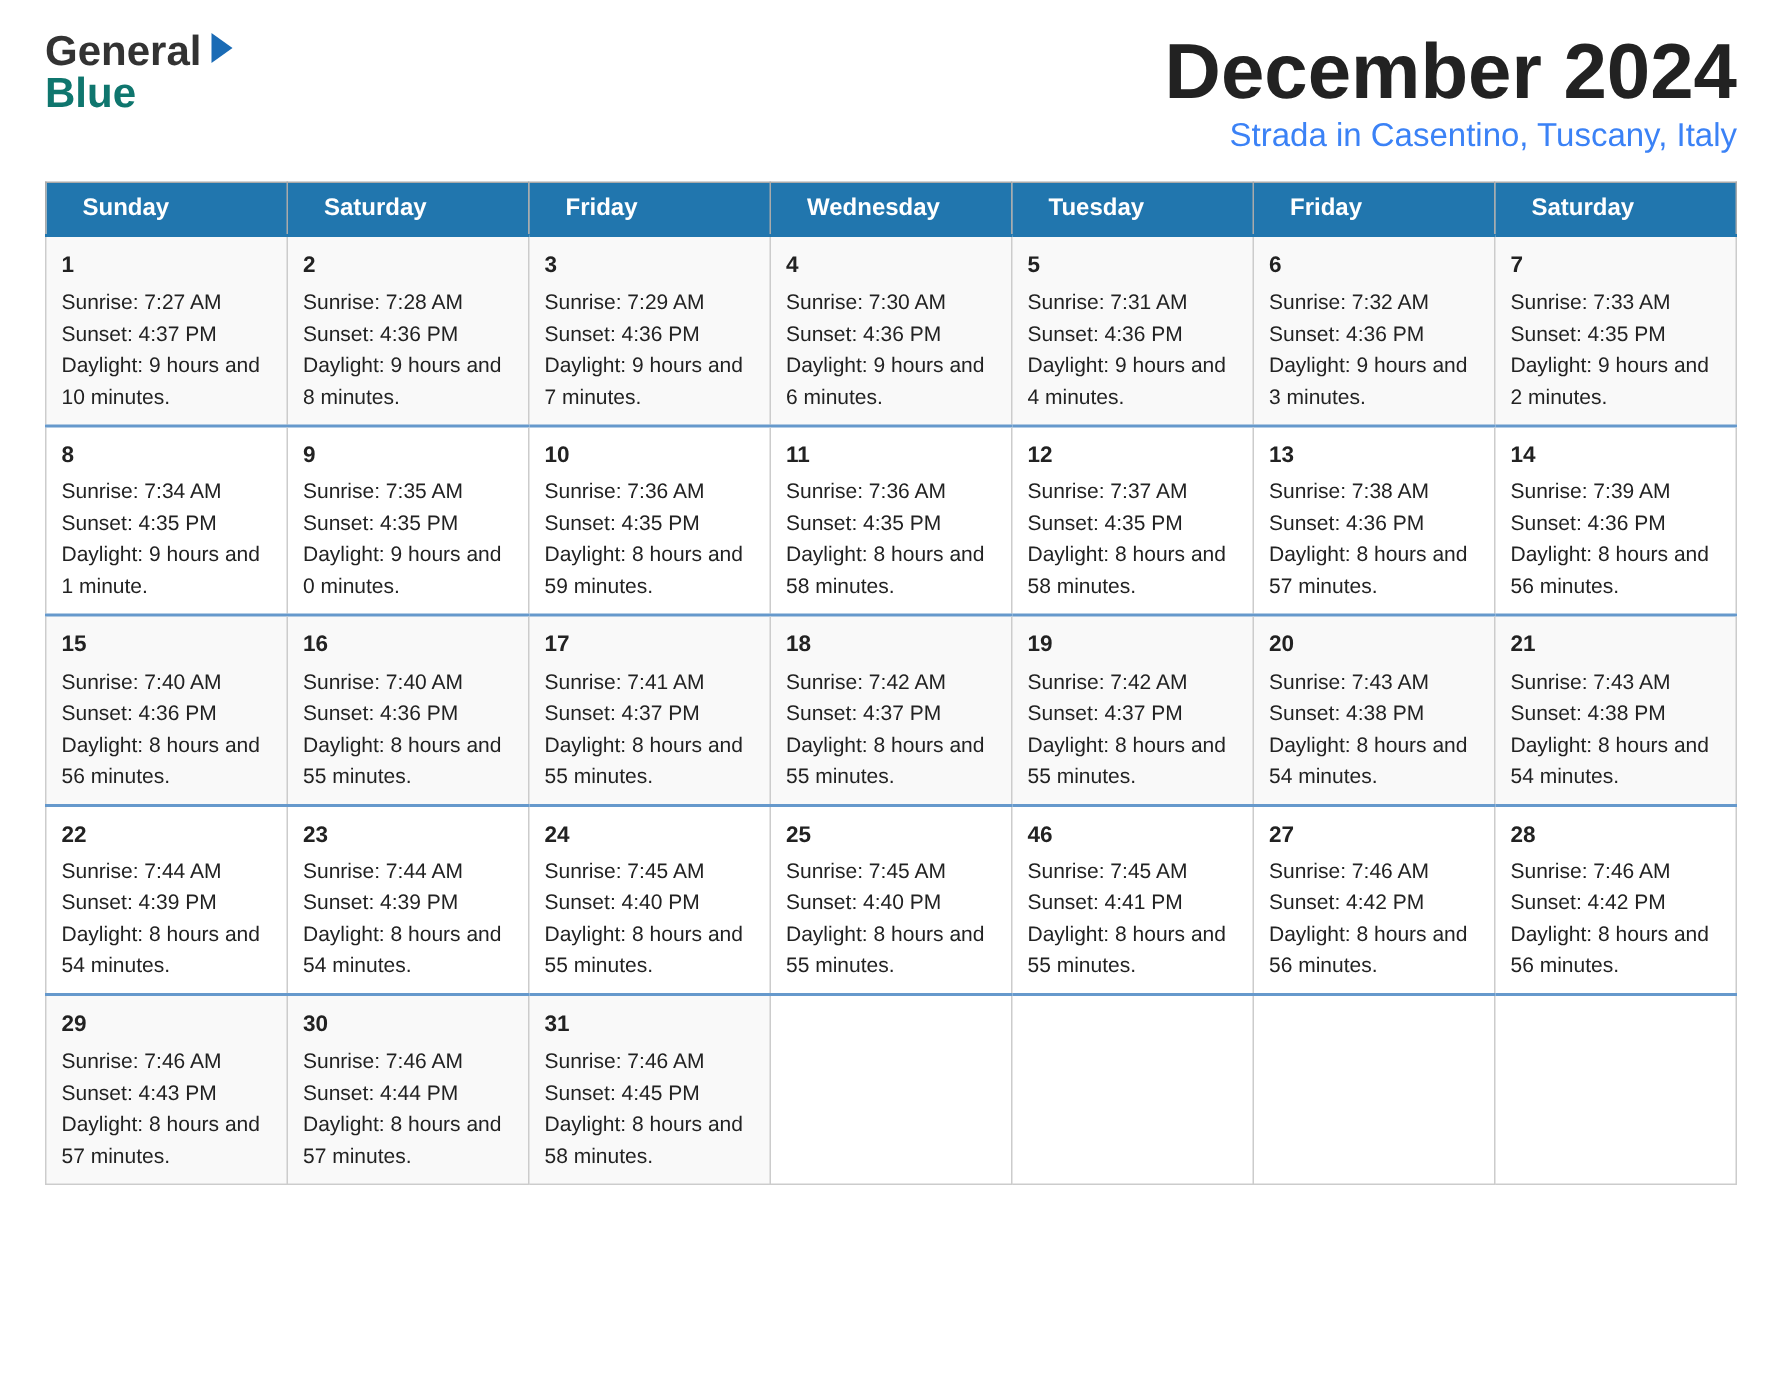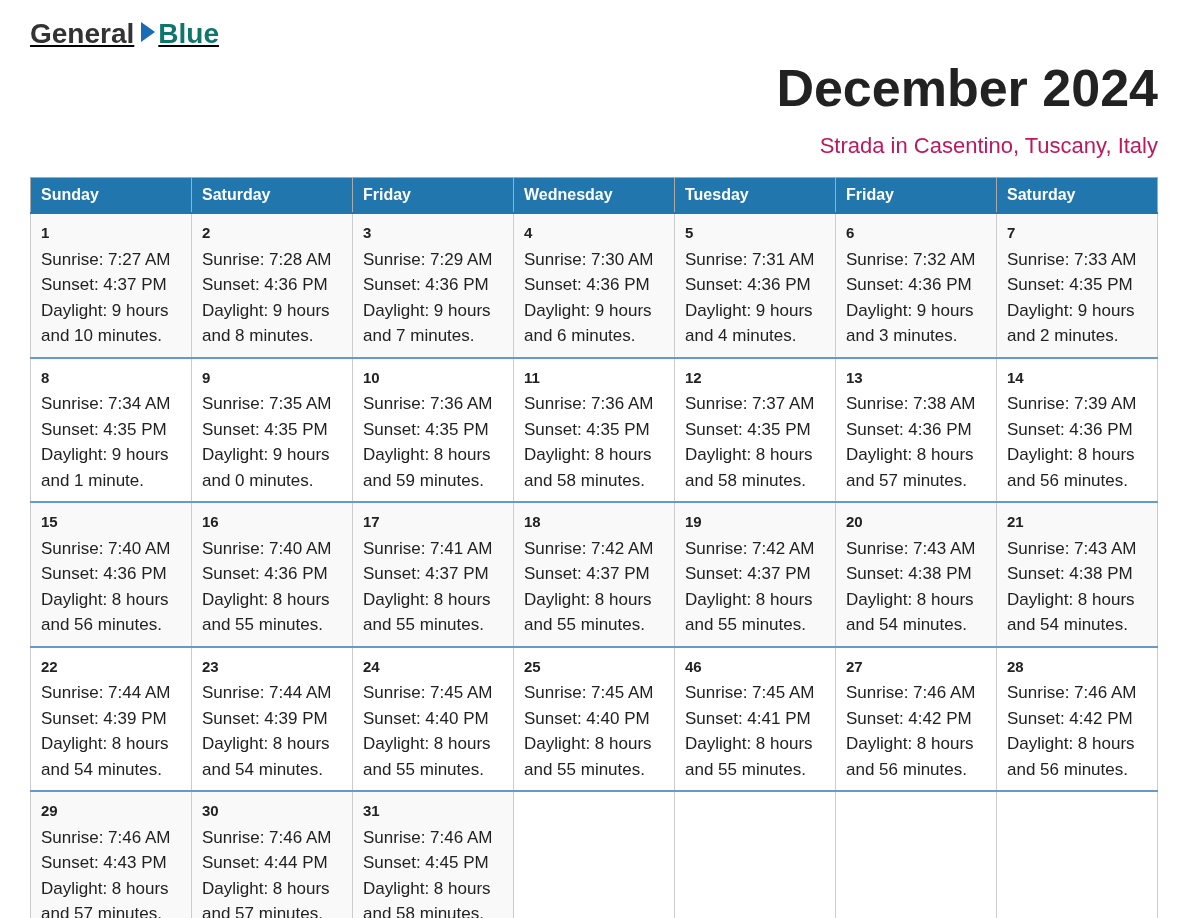--- a/index.html
+++ b/index.html
@@ -11,23 +11,22 @@
       min-height: 918px;
     }
     .header {
       display: flex;
       justify-content: space-between;
       align-items: flex-start;
       margin-bottom: 18px;
     }
     .logo {
       display: flex;
-      flex-direction: row;
+      flex-direction: column;
       align-items: flex-start;
-      text-decoration: underline;
     }
     .logo-general {
       font-size: 28px;
       font-weight: bold;
       color: #333;
       line-height: 1;
     }
     .logo-blue {
       font-size: 28px;
       font-weight: bold;
@@ -50,38 +49,37 @@
       align-items: center;
     }
     .title-block {
       text-align: right;
     }
     .month-title {
       font-size: 52px;
       font-weight: bold;
       color: #222;
       line-height: 1.1;
-      margin-top: 40px;
     }
     .location-title {
       font-size: 22px;
-      color: #be185d;
-      margin-top: 16px;
+      color: #3b82f6;
+      margin-top: 0;
     }
     .calendar-table {
       width: 100%;
       border-collapse: collapse;
       table-layout: fixed;
     }
     .calendar-table th {
       background-color: #2176ae;
       color: #fff;
       font-size: 16px;
       font-weight: bold;
-      padding: 8px 10px;
+      padding: 8px 24px;
       text-align: left;
       border: 1px solid #aaa;
     }
     .calendar-table td {
       vertical-align: top;
       padding: 8px 10px;
       border: 1px solid #ccc;
       font-size: 13px;
       line-height: 1.5;
       min-height: 90px;
@@ -89,21 +87,21 @@
       color: #222;
       background: #fff;
     }
     .calendar-table td .day-number {
       font-size: 15px;
       font-weight: bold;
       display: block;
       margin-bottom: 2px;
     }
     .calendar-table td .day-info {
-      font-size: 17px;
+      font-size: 14px;
       color: #222;
     }
     .calendar-table tr:nth-child(odd) td {
       background: #f9f9f9;
     }
     .calendar-table tr:nth-child(even) td {
       background: #fff;
     }
     
     .calendar-table tbody tr td {

